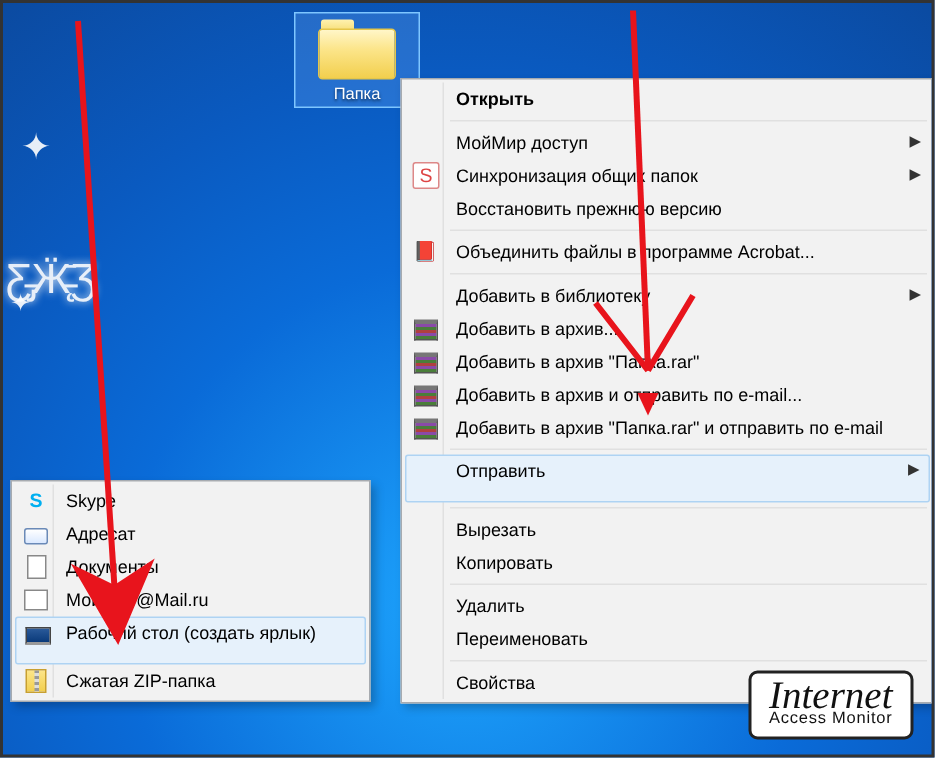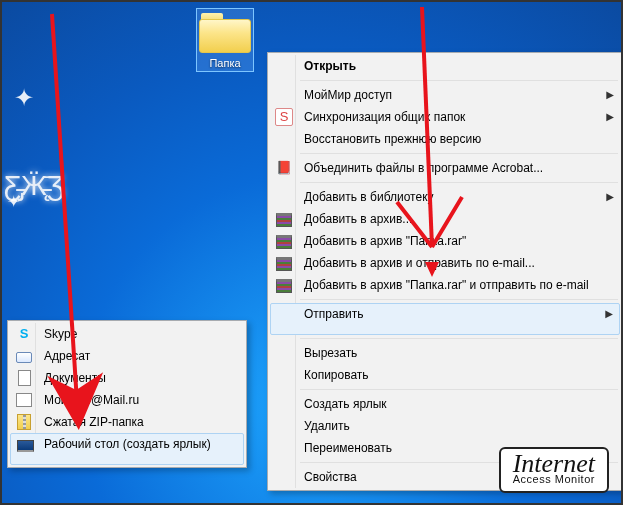--- a/index.html
+++ b/index.html
@@ -16,21 +16,21 @@
   }
   
   .deco { position: absolute; color: #fff; opacity: 0.9; pointer-events: none; }
   .star4 { font-size: 24px; }
   .butterfly { font-size: 28px; text-shadow: 0 0 6px #fff; margin-top: 28px; }
 
   
   .desktop-icon {
     position: absolute;
     top: 6px; left: 194px;
-    width: 58px;
+    width: 84px;
     text-align: center;
     color: #fff;
     font-size: 11px;
     text-shadow: 0 1px 2px rgba(0,0,0,.6);
     padding: 2px;
     border: 1px solid #7ec6ff;
     background: rgba(120,180,255,0.25);
   }
   .folder-shape {
     width: 52px; height: 40px;
@@ -216,23 +216,20 @@
 
   <div class="item">
     <span>Вырезать</span>
   </div>
   <div class="item">
     <span>Копировать</span>
   </div>
   <div class="sep"></div>
 
   <div class="item">
-    <span>Создать ярлык</span>
-  </div>
-  <div class="item">
     <span>Удалить</span>
   </div>
   <div class="item">
     <span>Переименовать</span>
   </div>
   <div class="sep"></div>
 
   <div class="item">
     <span>Свойства</span>
   </div>
@@ -255,31 +252,31 @@
         <span class="i-doc"></span>
       </span>
     <span>Документы</span>
   </div>
   <div class="item">
     <span class="ico">
         <span class="i-moy"></span>
       </span>
     <span>МойМир@Mail.ru</span>
   </div>
+  <div class="item hl">
+    <span class="ico">
+        <span class="i-desk"></span>
+      </span>
+    <span>Рабочий стол (создать ярлык)</span>
+  </div>
   <div class="item">
     <span class="ico">
         <span class="i-zip"></span>
       </span>
     <span>Сжатая ZIP-папка</span>
-  </div>
-  <div class="item hl">
-    <span class="ico">
-        <span class="i-desk"></span>
-      </span>
-    <span>Рабочий стол (создать ярлык)</span>
   </div>
 </div>
 
 <svg class="arrows">
   <defs>
     <marker id="ah" markerWidth="14" markerHeight="14" refX="7" refY="7" orient="auto">
       <path d="M0,0 L14,7 L0,14 L4,7 Z" fill="#e8141c"></path>
     </marker>
   </defs>
   <line x1="50" y1="12" x2="75" y2="400" stroke="#e8141c" stroke-width="4" marker-end="url(#ah)"></line>

